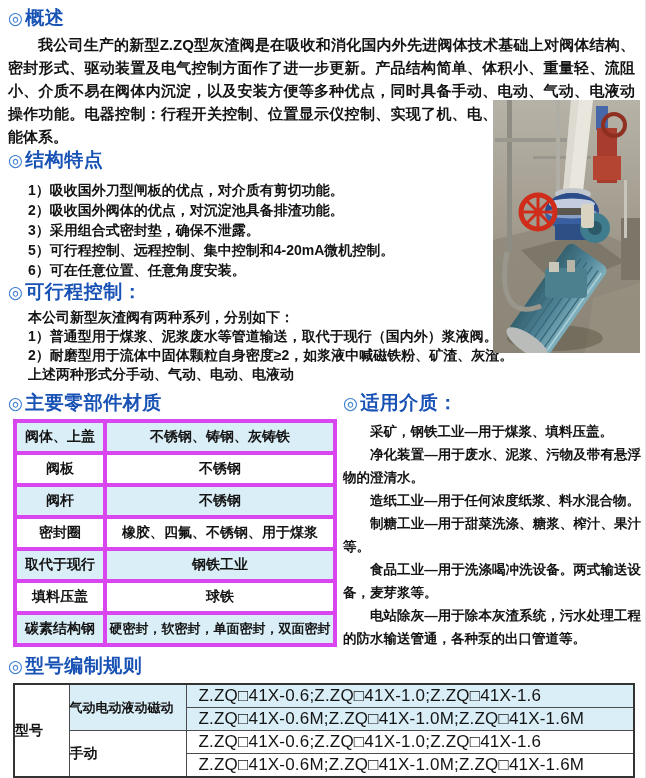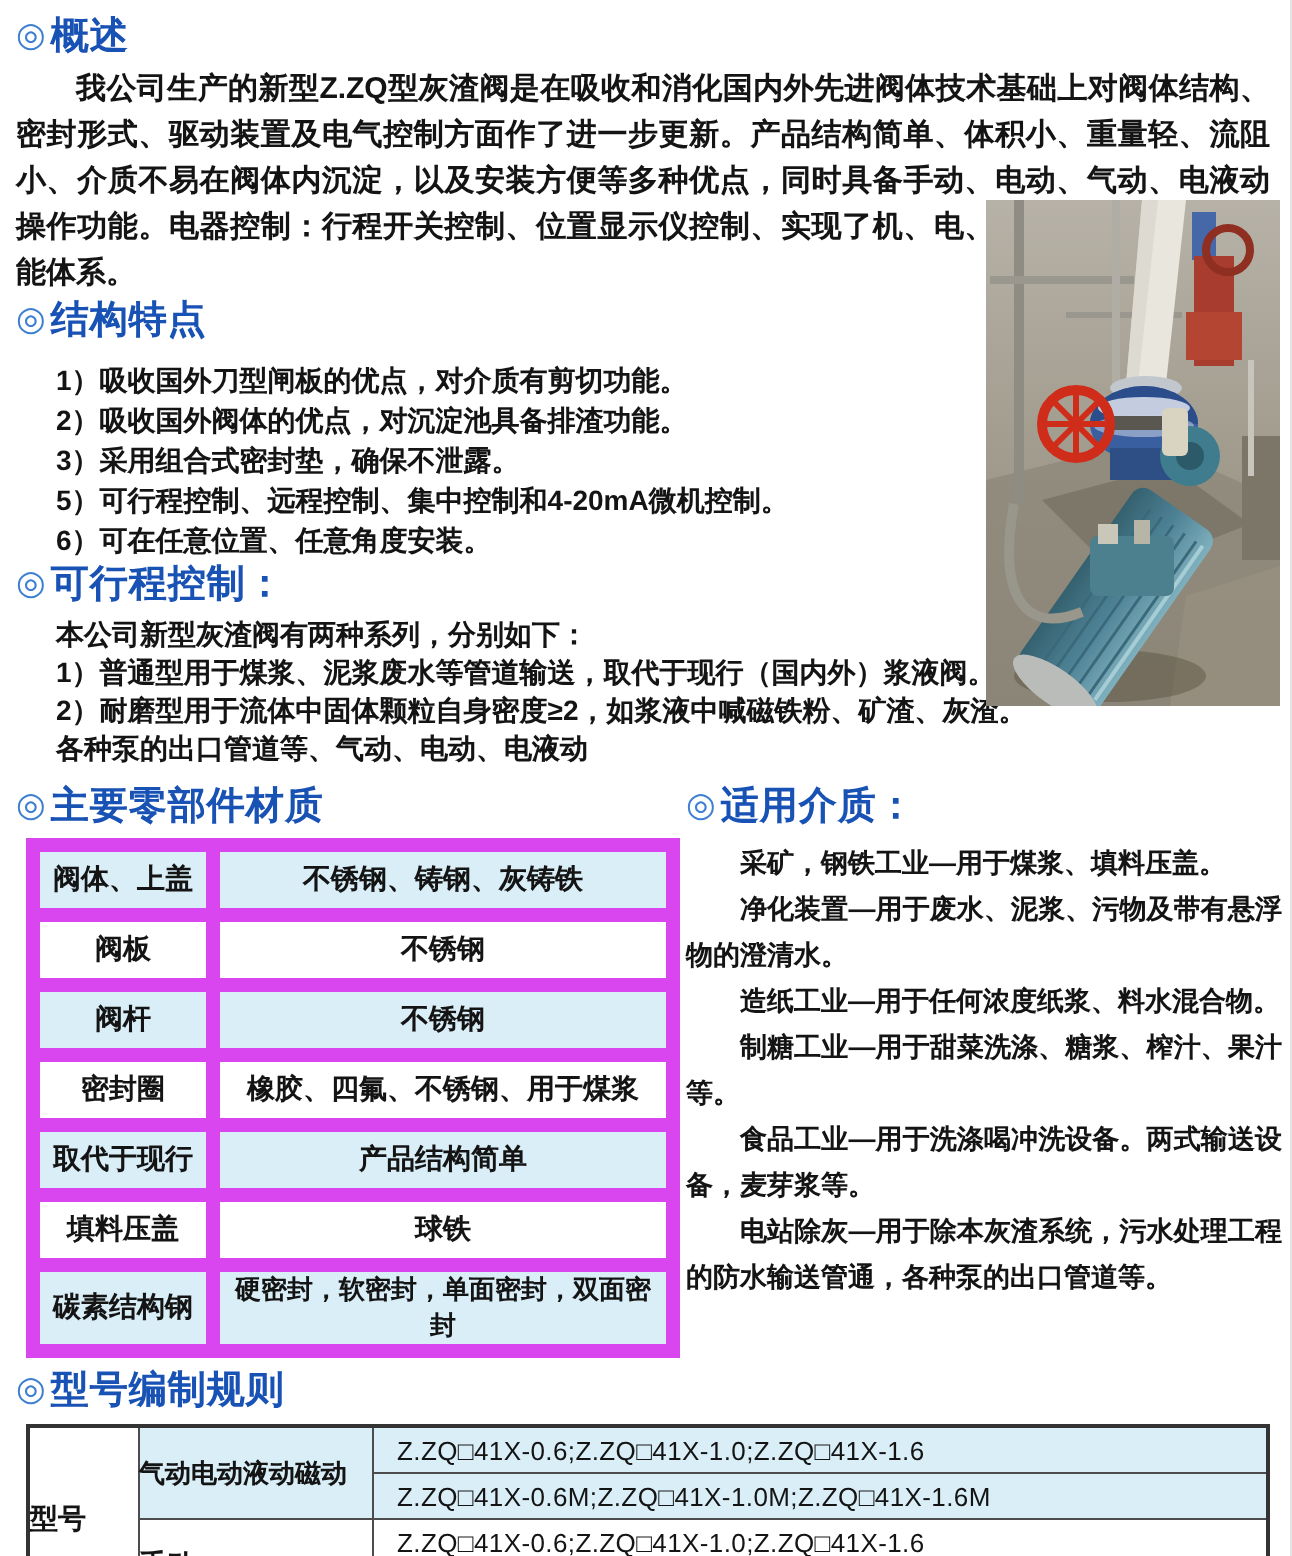--- a/index.html
+++ b/index.html
@@ -50,21 +50,21 @@
   .col-left{width:341px;flex:none;}
   .col-right{width:304px;flex:none;margin-left:0;}
   table{border-collapse:collapse;}
   .materials-table{
     margin:4px 0 0 13px;
     width:320px;
     border:2px solid #333;
     table-layout:fixed;
   }
   .materials-table td{
-    border:7px solid #d946ef;
+    border:4px solid #d946ef;
     height:28px;
     text-align:center;vertical-align:middle;
     font-size:14px;font-weight:700;
     padding:0 2px;
   }
   tr.alt td, td.blue{background:#d9eef7;}
   .media-paras{margin:5px 4px 0 2px;}
   .media-paras p{
     margin:0;text-indent:2em;
     font-size:13.5px;line-height:23px;
@@ -80,21 +80,21 @@
   .numbering-table td{
     border:1px solid #4c4c4c;
     height:22px;
     vertical-align:middle;
     font-size:14px;font-weight:700;
     text-align:left;
     padding:0;
   }
   .numbering-table td.code{
     text-align:left;padding-left:12px;
-    font-size:13px;font-weight:400;
+    font-size:17px;font-weight:400;
     font-family:"Liberation Sans",sans-serif;
     letter-spacing:0.2px;
   }
   .photo{
     position:absolute;top:100px;left:493px;
     width:147px;height:253px;
     display:block;
   }
 </style>
 </head>
@@ -184,21 +184,21 @@
     </ul>
 
     <div class="sec-heading">
       <span class="bullet">◎</span>
       <span>可行程控制：</span>
     </div>
     <div class="model-lines">
       <div>本公司新型灰渣阀有两种系列，分别如下：</div>
       <div>1）普通型用于煤浆、泥浆废水等管道输送，取代于现行（国内外）浆液阀。</div>
       <div>2）耐磨型用于流体中固体颗粒自身密度≥2，如浆液中喊磁铁粉、矿渣、灰渣。</div>
-      <div>各种泵的出口管道等、气动、电动、电液动</div>
+      <div>上述两种形式分手动、气动、电动、电液动</div>
     </div>
   </div>
 
   <div class="two-col">
     <div class="col-left">
       <div class="sec-heading">
         <span class="bullet">◎</span>
         <span>主要零部件材质</span>
       </div>
       <table class="materials-table">
@@ -218,21 +218,21 @@
           <tr class="alt">
             <td>阀杆</td>
             <td>不锈钢</td>
           </tr>
           <tr>
             <td>密封圈</td>
             <td>橡胶、四氟、不锈钢、用于煤浆</td>
           </tr>
           <tr class="alt">
             <td>取代于现行</td>
-            <td>产品结构简单</td>
+            <td>钢铁工业</td>
           </tr>
           <tr>
             <td>填料压盖</td>
             <td>球铁</td>
           </tr>
           <tr class="alt">
             <td>碳素结构钢</td>
             <td style="font-size:13px;">硬密封，软密封，单面密封，双面密封</td>
           </tr>
         </tbody>

